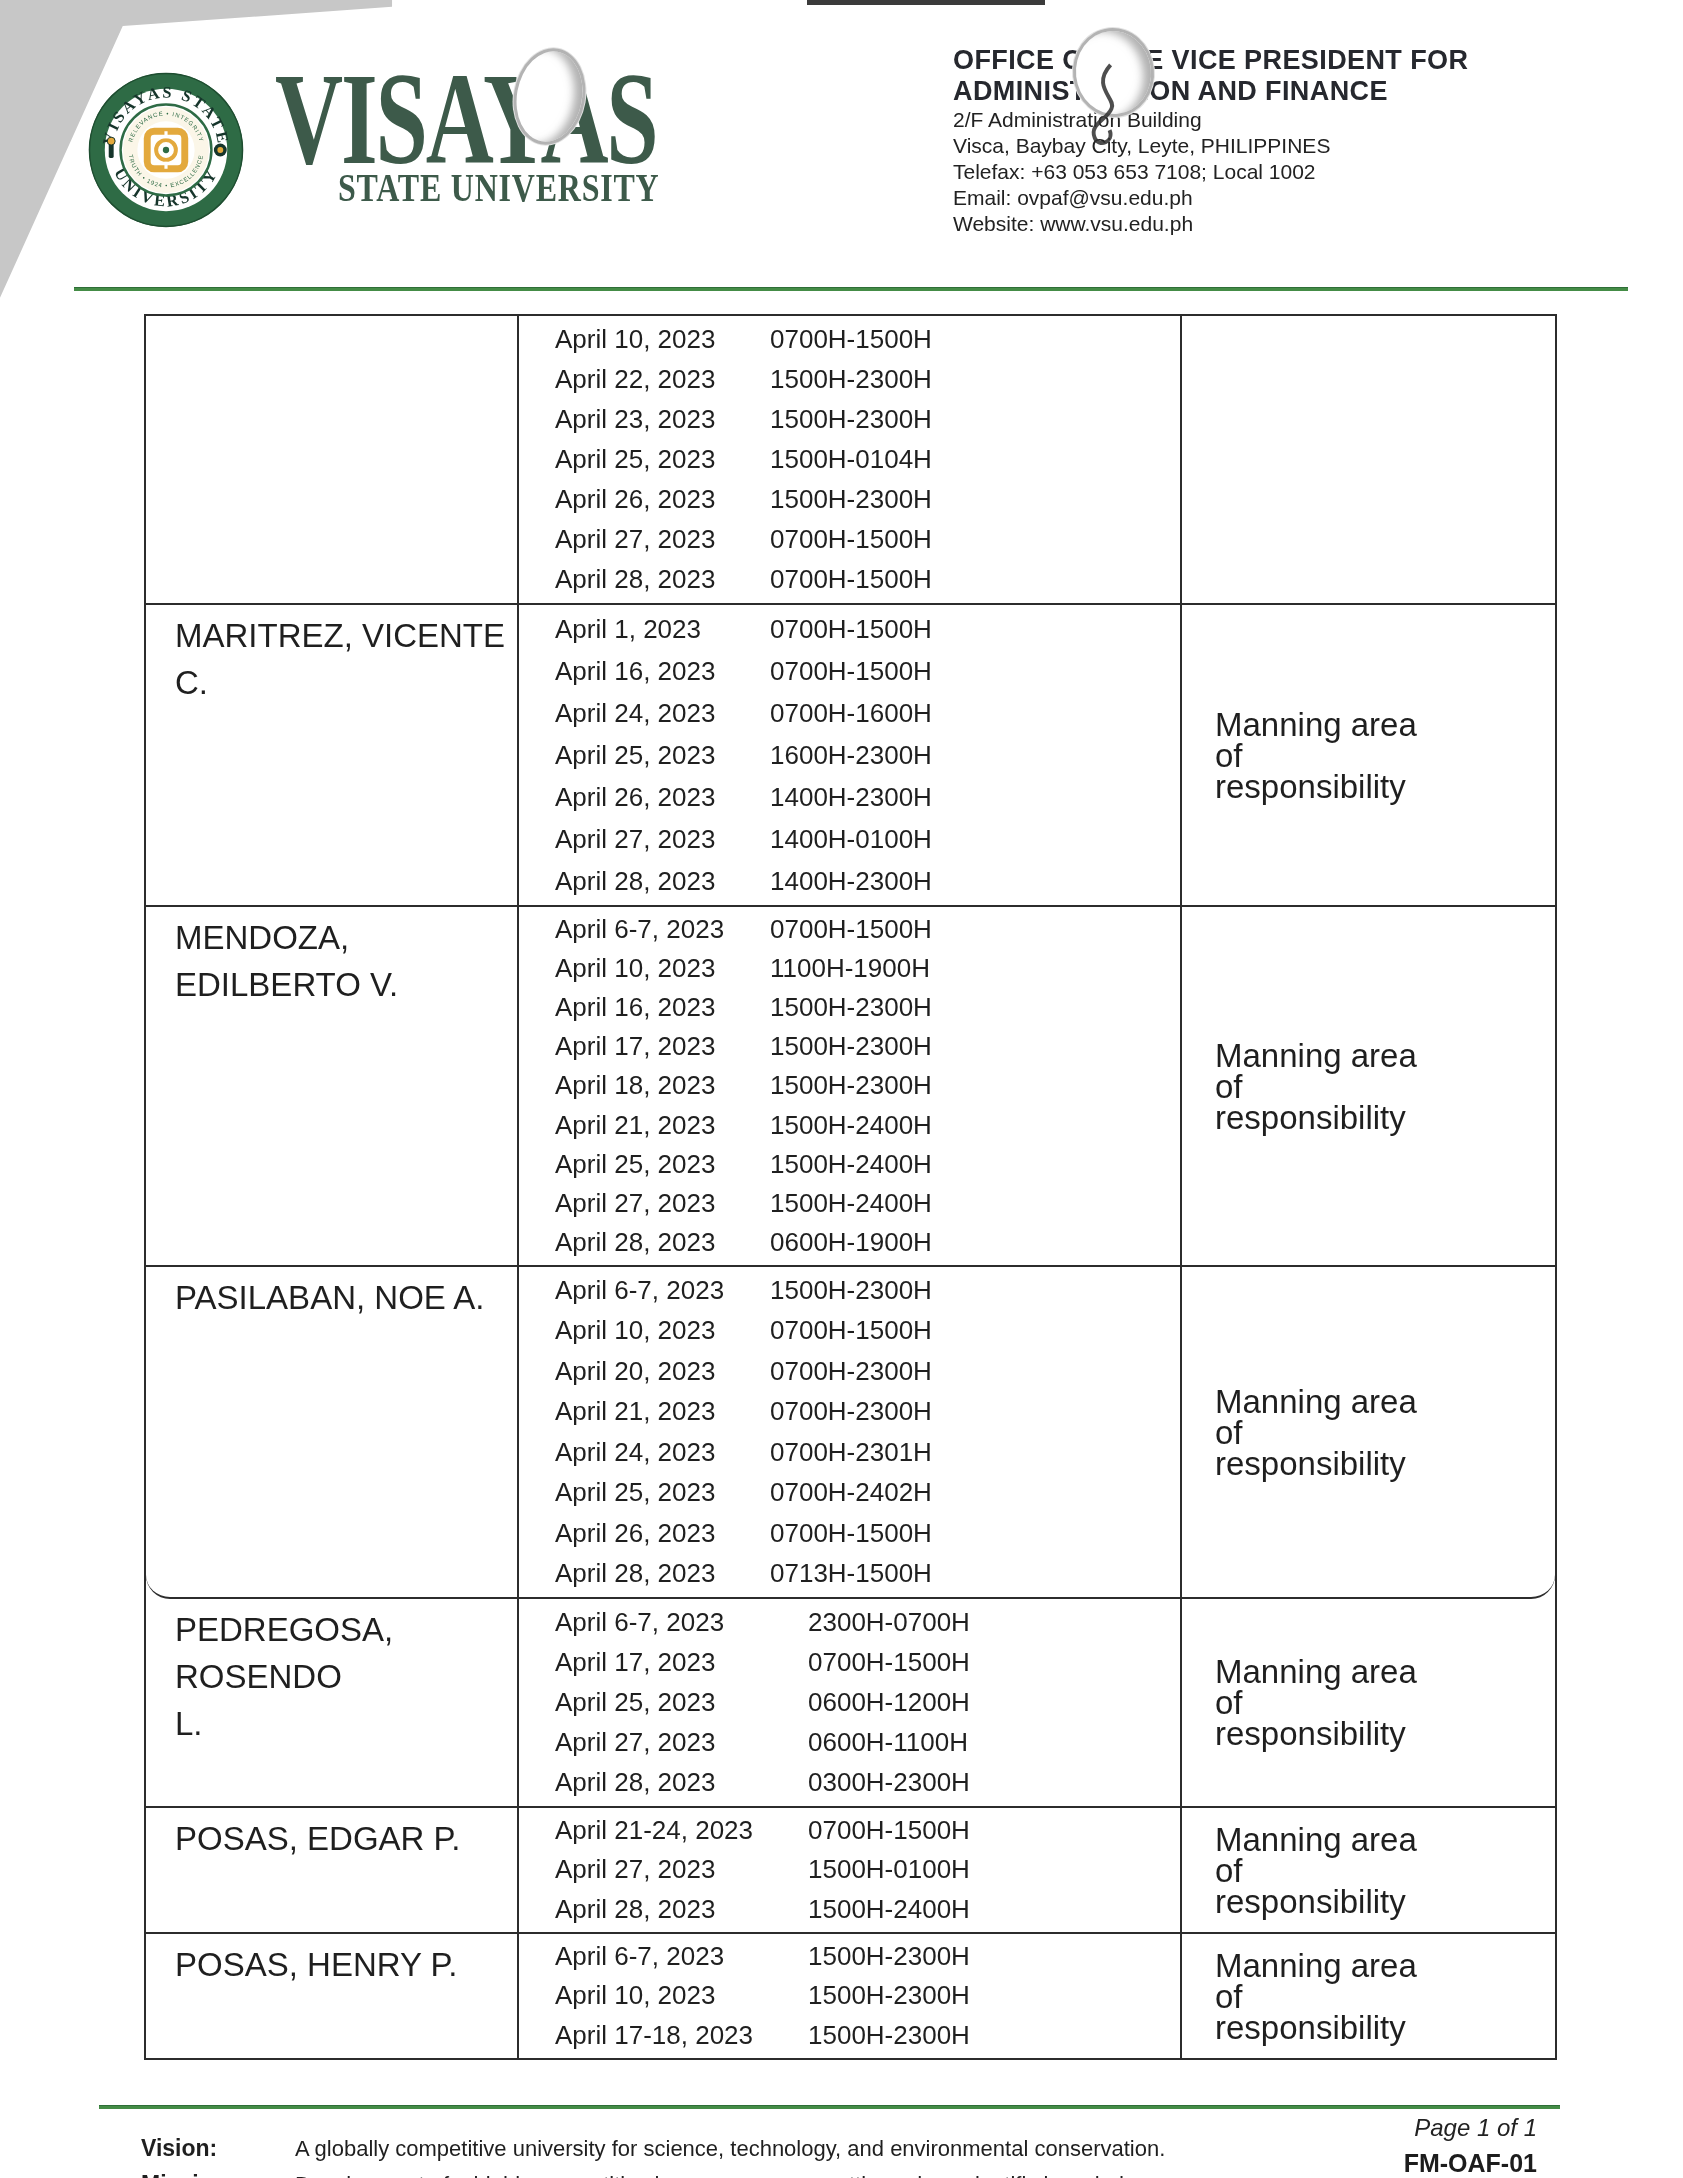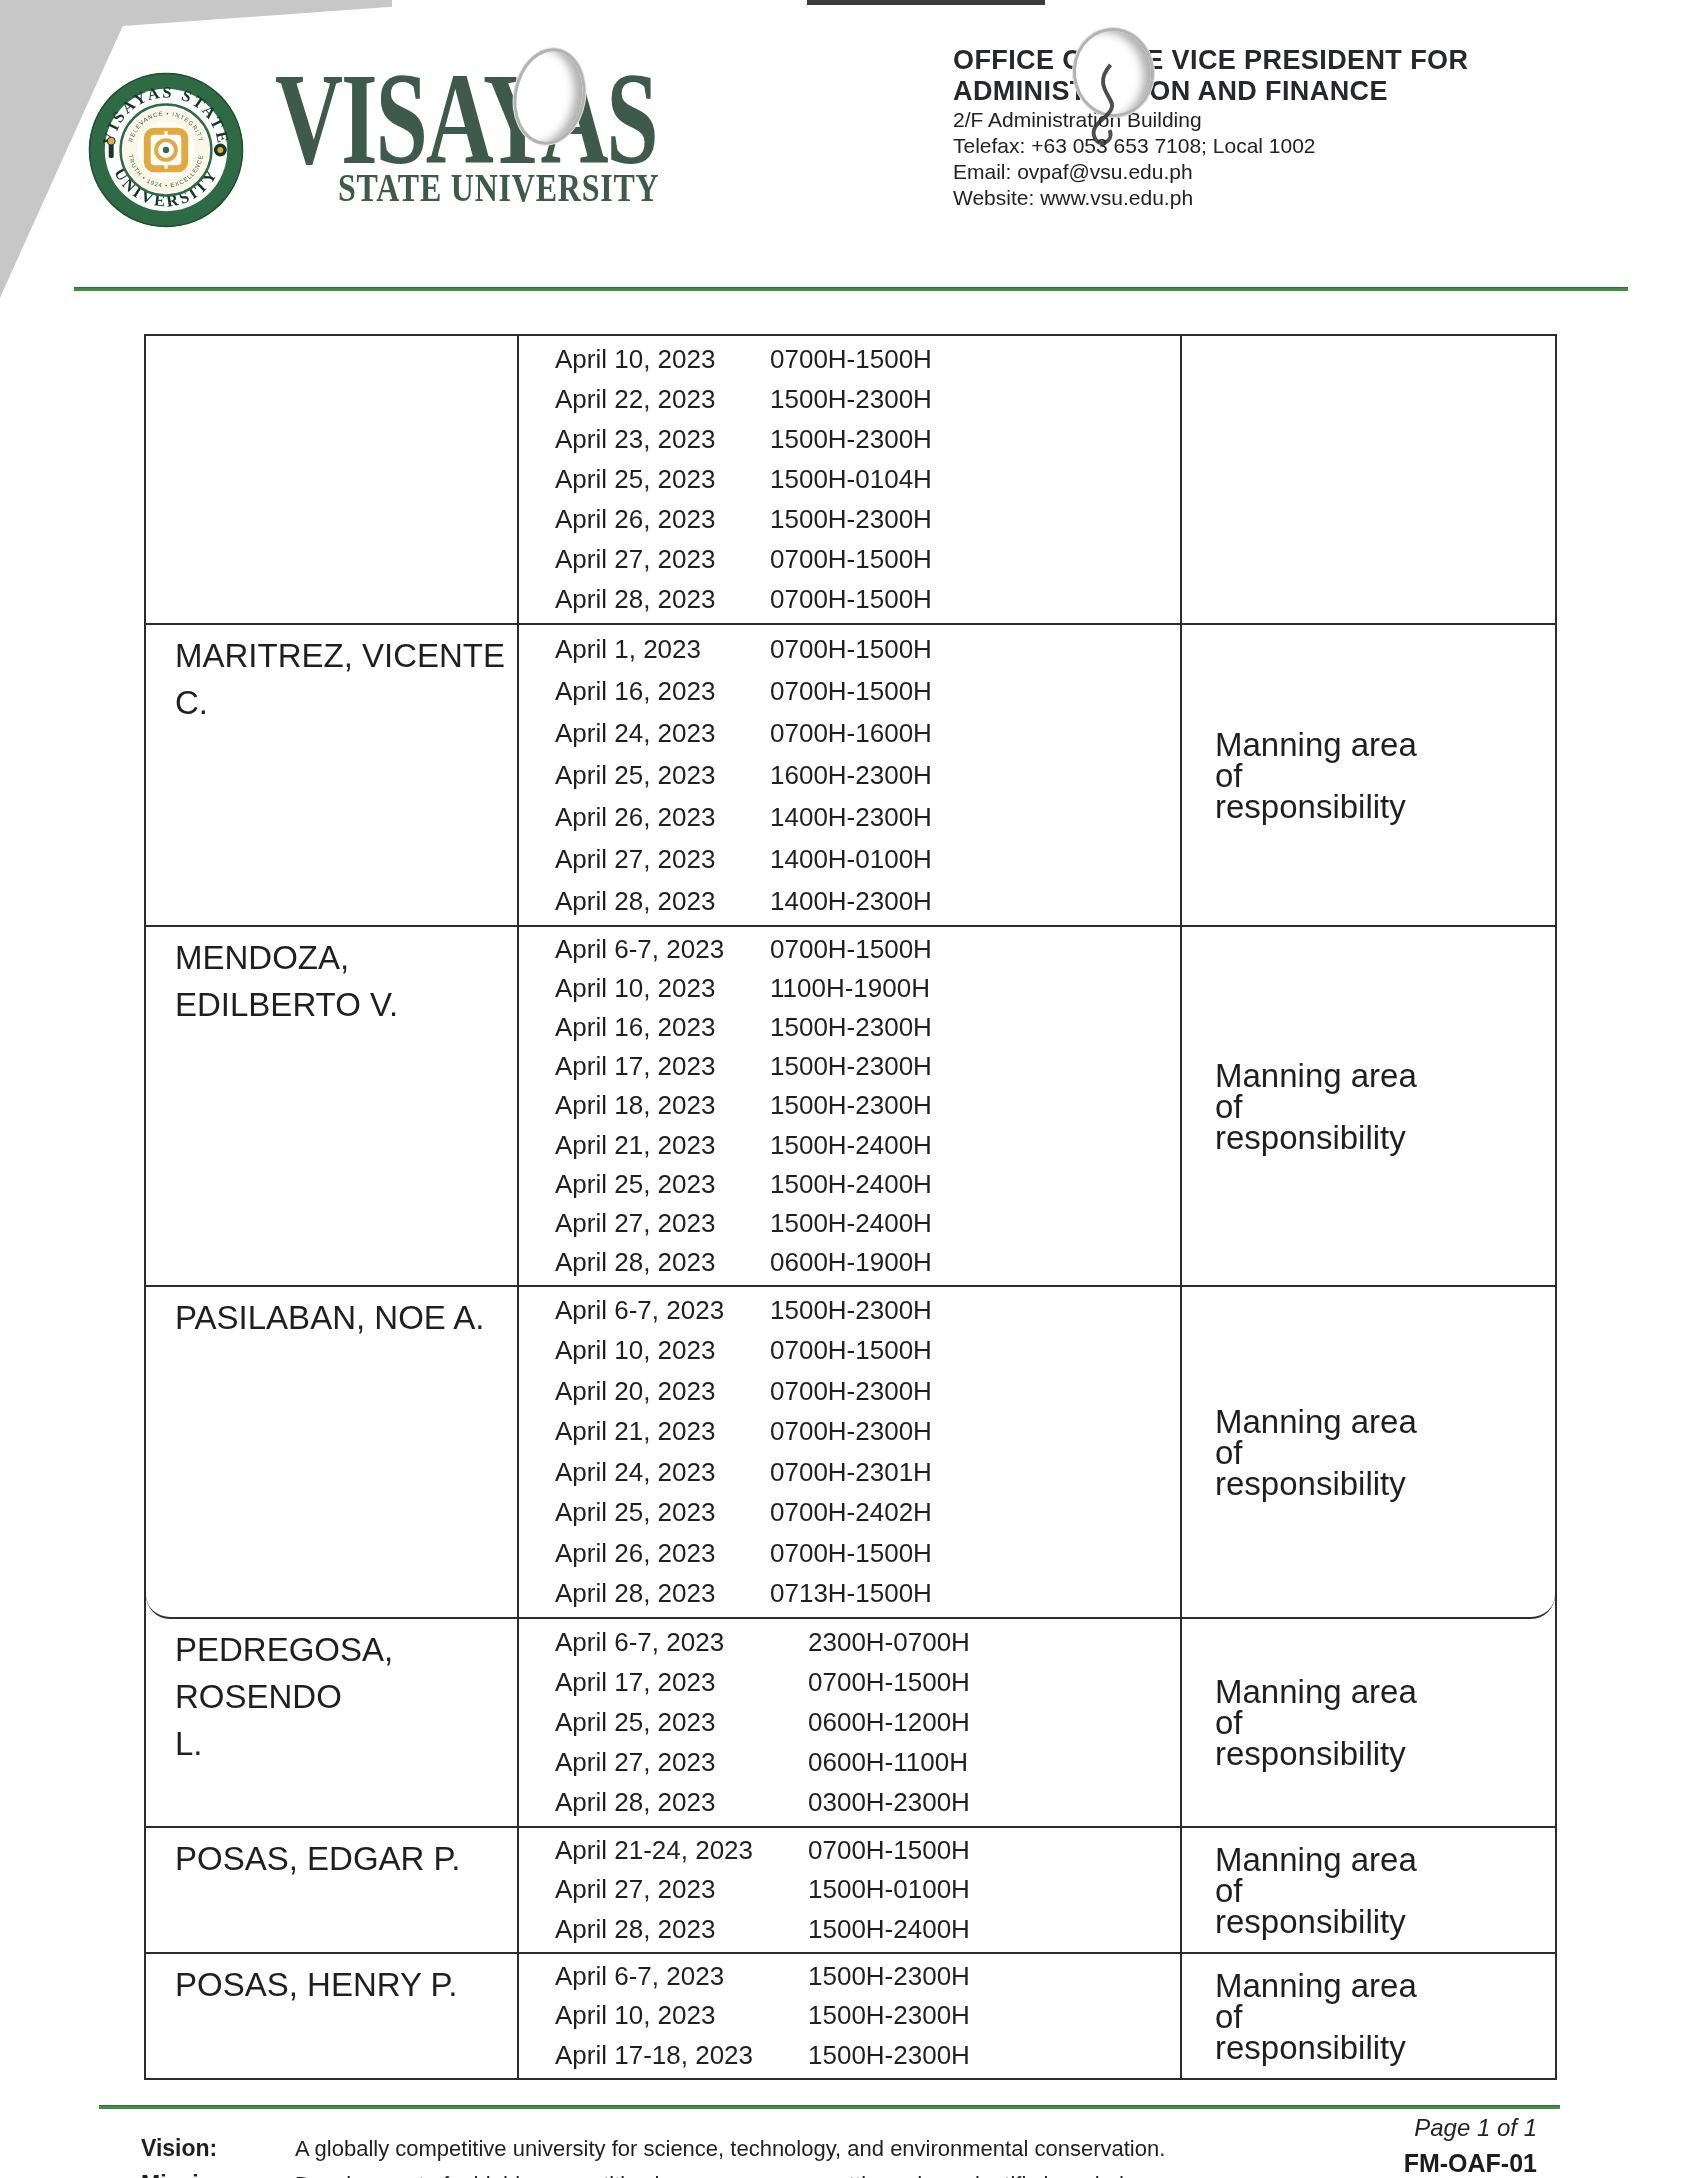--- a/index.html
+++ b/index.html
@@ -62,21 +62,21 @@
     font-size:21px; line-height:26px; color:#222; white-space:nowrap;
   }
   .office .s:first-of-type{ margin-top:5px; }
 
   .rule{ background:#448c46; border-top:1px solid #2e6e38; }
   .rule-top{ left:74px; top:287px; width:1554px; height:3px; }
   .rule-bottom{ left:99px; top:2105px; width:1461px; height:3px; }
 
   
   .dtable{
-    left:144px; top:334px; width:1413px;
+    left:144px; top:314px; width:1413px;
     border:2px solid #2c2c2c;
     box-sizing:border-box;
   }
   .block{
     display:grid;
     grid-template-columns:373px 663px 1fr;
     border-bottom:2px solid #2c2c2c;
     box-sizing:border-box;
   }
   .block:last-child{ border-bottom:none; }
@@ -157,20 +157,21 @@
   </g>
 </svg>
 
 <div class="abs wordmark">VISAYAS</div>
 <div class="abs subtitle">STATE UNIVERSITY</div>
 
 <div class="abs office">
   <div class="b">OFFICE OF THE VICE PRESIDENT FOR</div>
   <div class="b">ADMINISTRATION AND FINANCE</div>
   <div class="s">2/F Administration Building</div>
+  <div class="s">Visca, Baybay City, Leyte, PHILIPPINES</div>
   <div class="s">Telefax: +63 053 653 7108; Local 1002</div>
   <div class="s">Email: ovpaf@vsu.edu.ph</div>
   <div class="s">Website: www.vsu.edu.ph</div>
 </div>
 
 <div class="abs punch-hole hole-a"></div>
 <div class="abs punch-hole hole-b"></div>
 <svg class="abs squiggle" width="79" height="99" viewBox="0 0 80 100">
   <path d="M34 14 C14 36, 40 48, 35 58 C30 70, 12 74, 18 88 C22 98, 38 92, 33 80" stroke="#2f2f2f" stroke-width="4" fill="none" opacity="0.85"></path>
 </svg>

